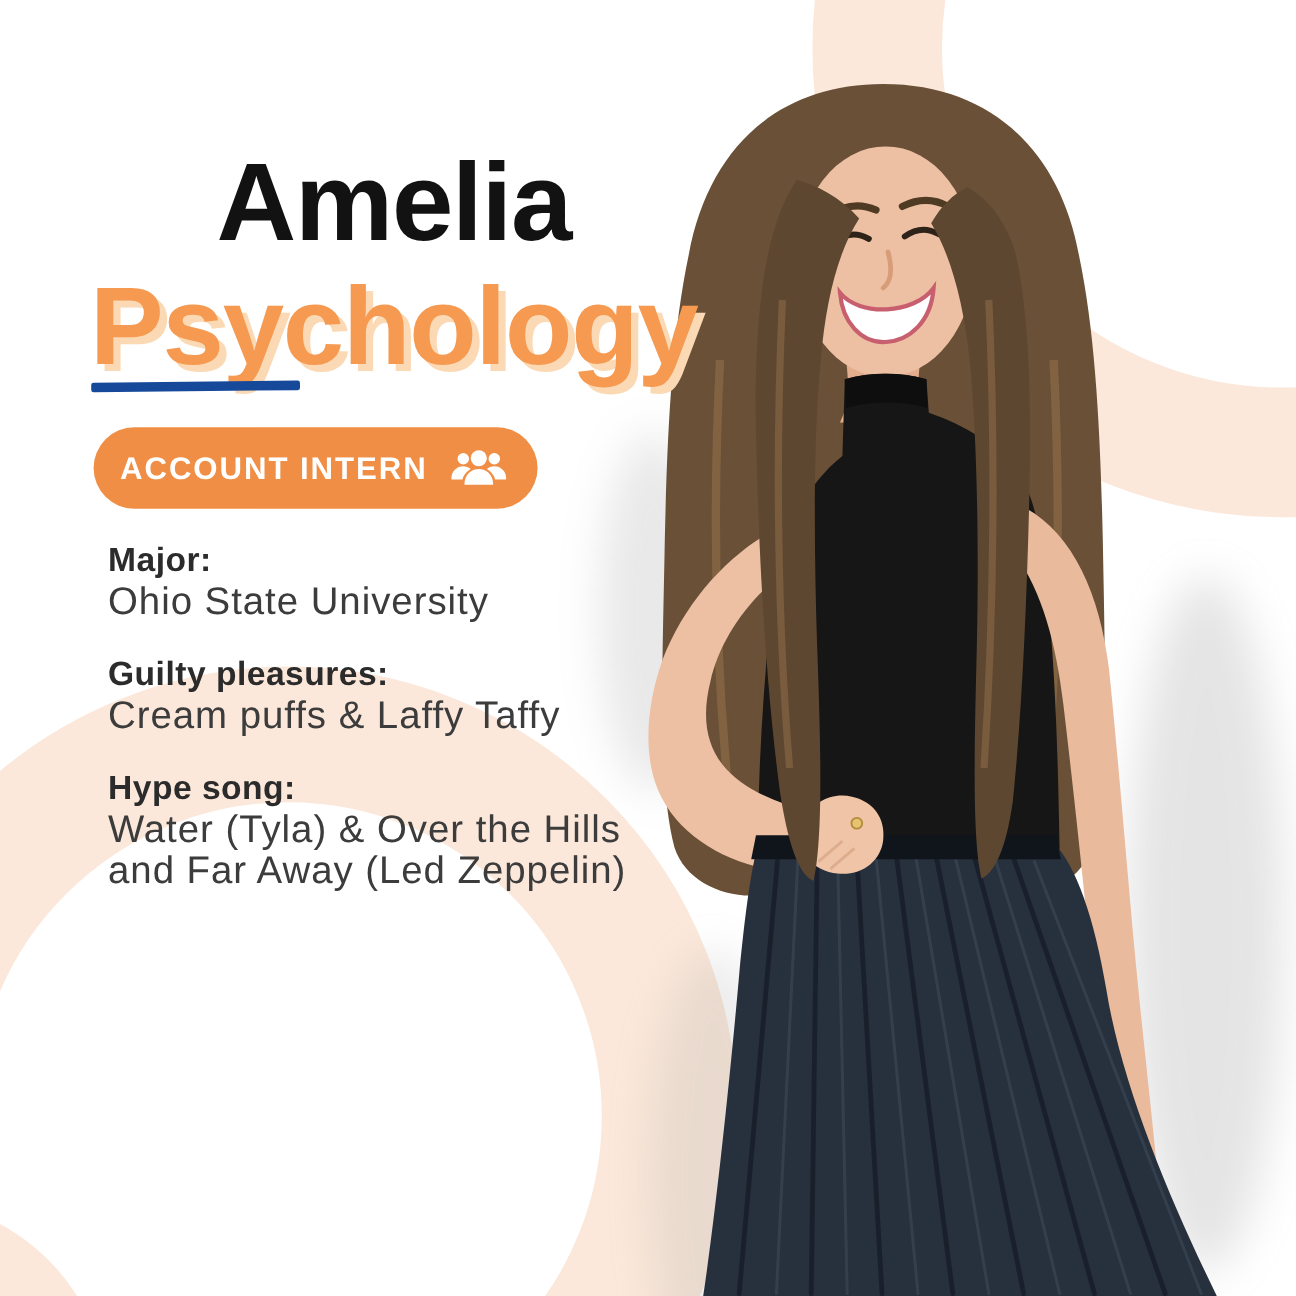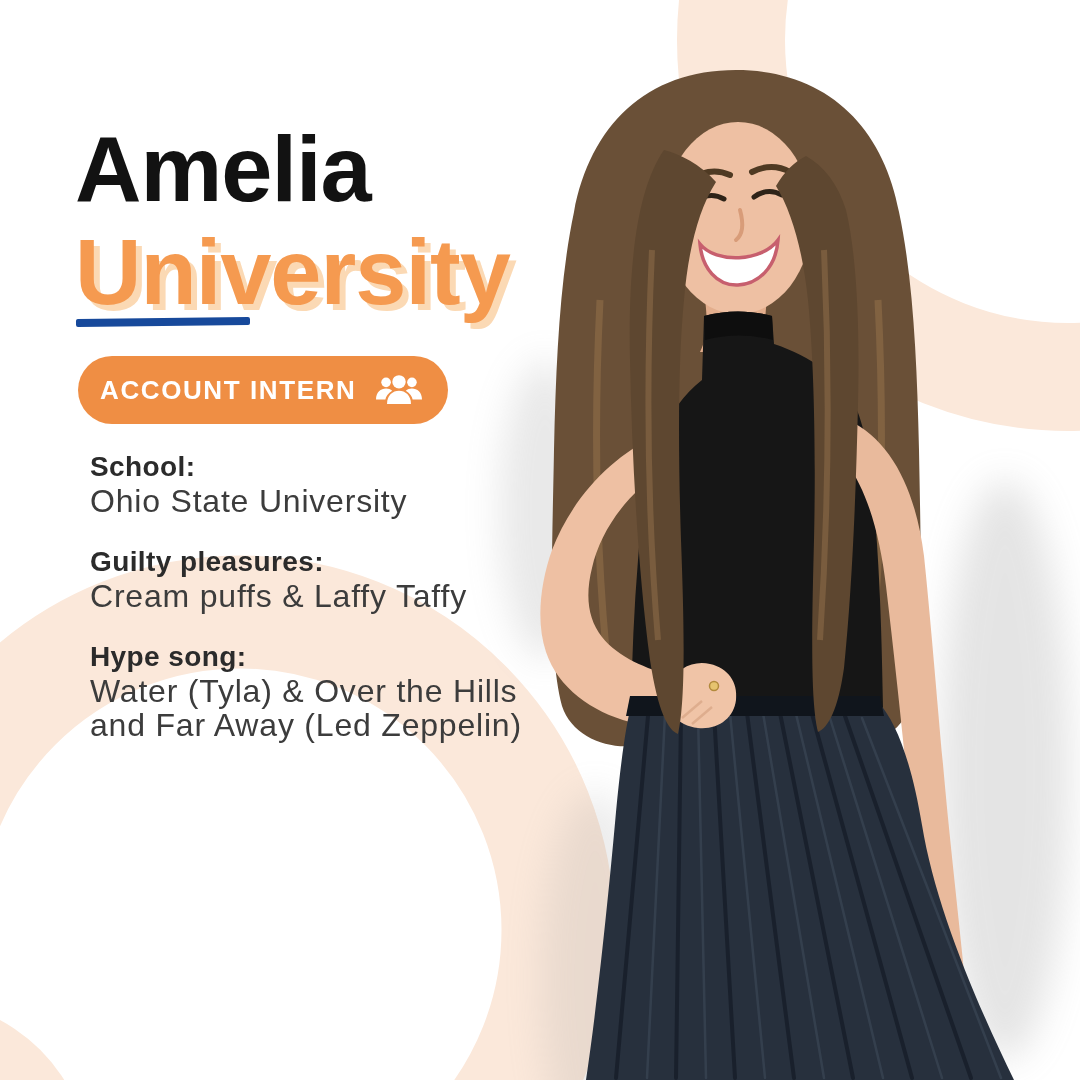--- a/index.html
+++ b/index.html
@@ -137,44 +137,44 @@
          C678,450 678,360 684,300 C688,252 698,210 716,182
          C700,164 680,154 664,150 Z"></path>
     <path fill="#5E4730" d="M806,156 C824,166 838,184 846,210 C856,252 860,320 858,404
          C856,494 852,590 844,668 C838,710 828,728 818,732
          C810,700 812,620 814,540 C816,450 814,360 808,300
          C803,252 792,212 776,186 C784,172 794,162 806,156 Z"></path>
     <path d="M652,250 C646,380 648,520 658,640" stroke="#93714B" stroke-width="6" fill="none" opacity="0.5"></path>
     <path d="M824,250 C830,380 828,520 820,640" stroke="#93714B" stroke-width="6" fill="none" opacity="0.5"></path>
   </svg>
 
-  <h1 class="name-block" style="margin:0;">
+  <h1 class="name-block" style="margin:0;text-align:center;">
     <span class="name-line first">Amelia</span>
-    <span class="name-line last">University</span>
+    <span class="name-line last">Psychology</span>
   </h1>
 
   <div class="divider"></div>
 
   <div class="badge">
     <span class="badge-label">ACCOUNT INTERN</span>
     <span class="badge-icon">
       <svg width="46" height="34" viewBox="0 0 48 34" fill="#ffffff" aria-hidden="true">
         <circle cx="10.5" cy="9" r="5"></circle>
         <path d="M0,27 C0,19.5 5,15.5 10.5,15.5 C13,15.5 15.2,16.3 16.9,17.8 C12.6,20.5 10.2,24 9.8,27 Z"></path>
         <circle cx="37.5" cy="9" r="5"></circle>
         <path d="M48,27 C48,19.5 43,15.5 37.5,15.5 C35,15.5 32.8,16.3 31.1,17.8 C35.4,20.5 37.8,24 38.2,27 Z"></path>
         <circle cx="24" cy="8.5" r="7"></circle>
         <path d="M11.5,31.5 C11.5,22.5 17.5,17.8 24,17.8 C30.5,17.8 36.5,22.5 36.5,31.5 Z"></path>
       </svg>
     </span>
   </div>
 
   <div class="details">
     <div class="detail-group">
-      <div class="detail-label">School:</div>
+      <div class="detail-label">Major:</div>
       <div class="detail-line">Ohio State University</div>
     </div>
     <div class="detail-group">
       <div class="detail-label">Guilty pleasures:</div>
       <div class="detail-line">Cream puffs &amp; Laffy Taffy</div>
     </div>
     <div class="detail-group">
       <div class="detail-label">Hype song:</div>
       <div class="detail-line">Water (Tyla) &amp; Over the Hills</div>
       <div class="detail-line">and Far Away (Led Zeppelin)</div>

